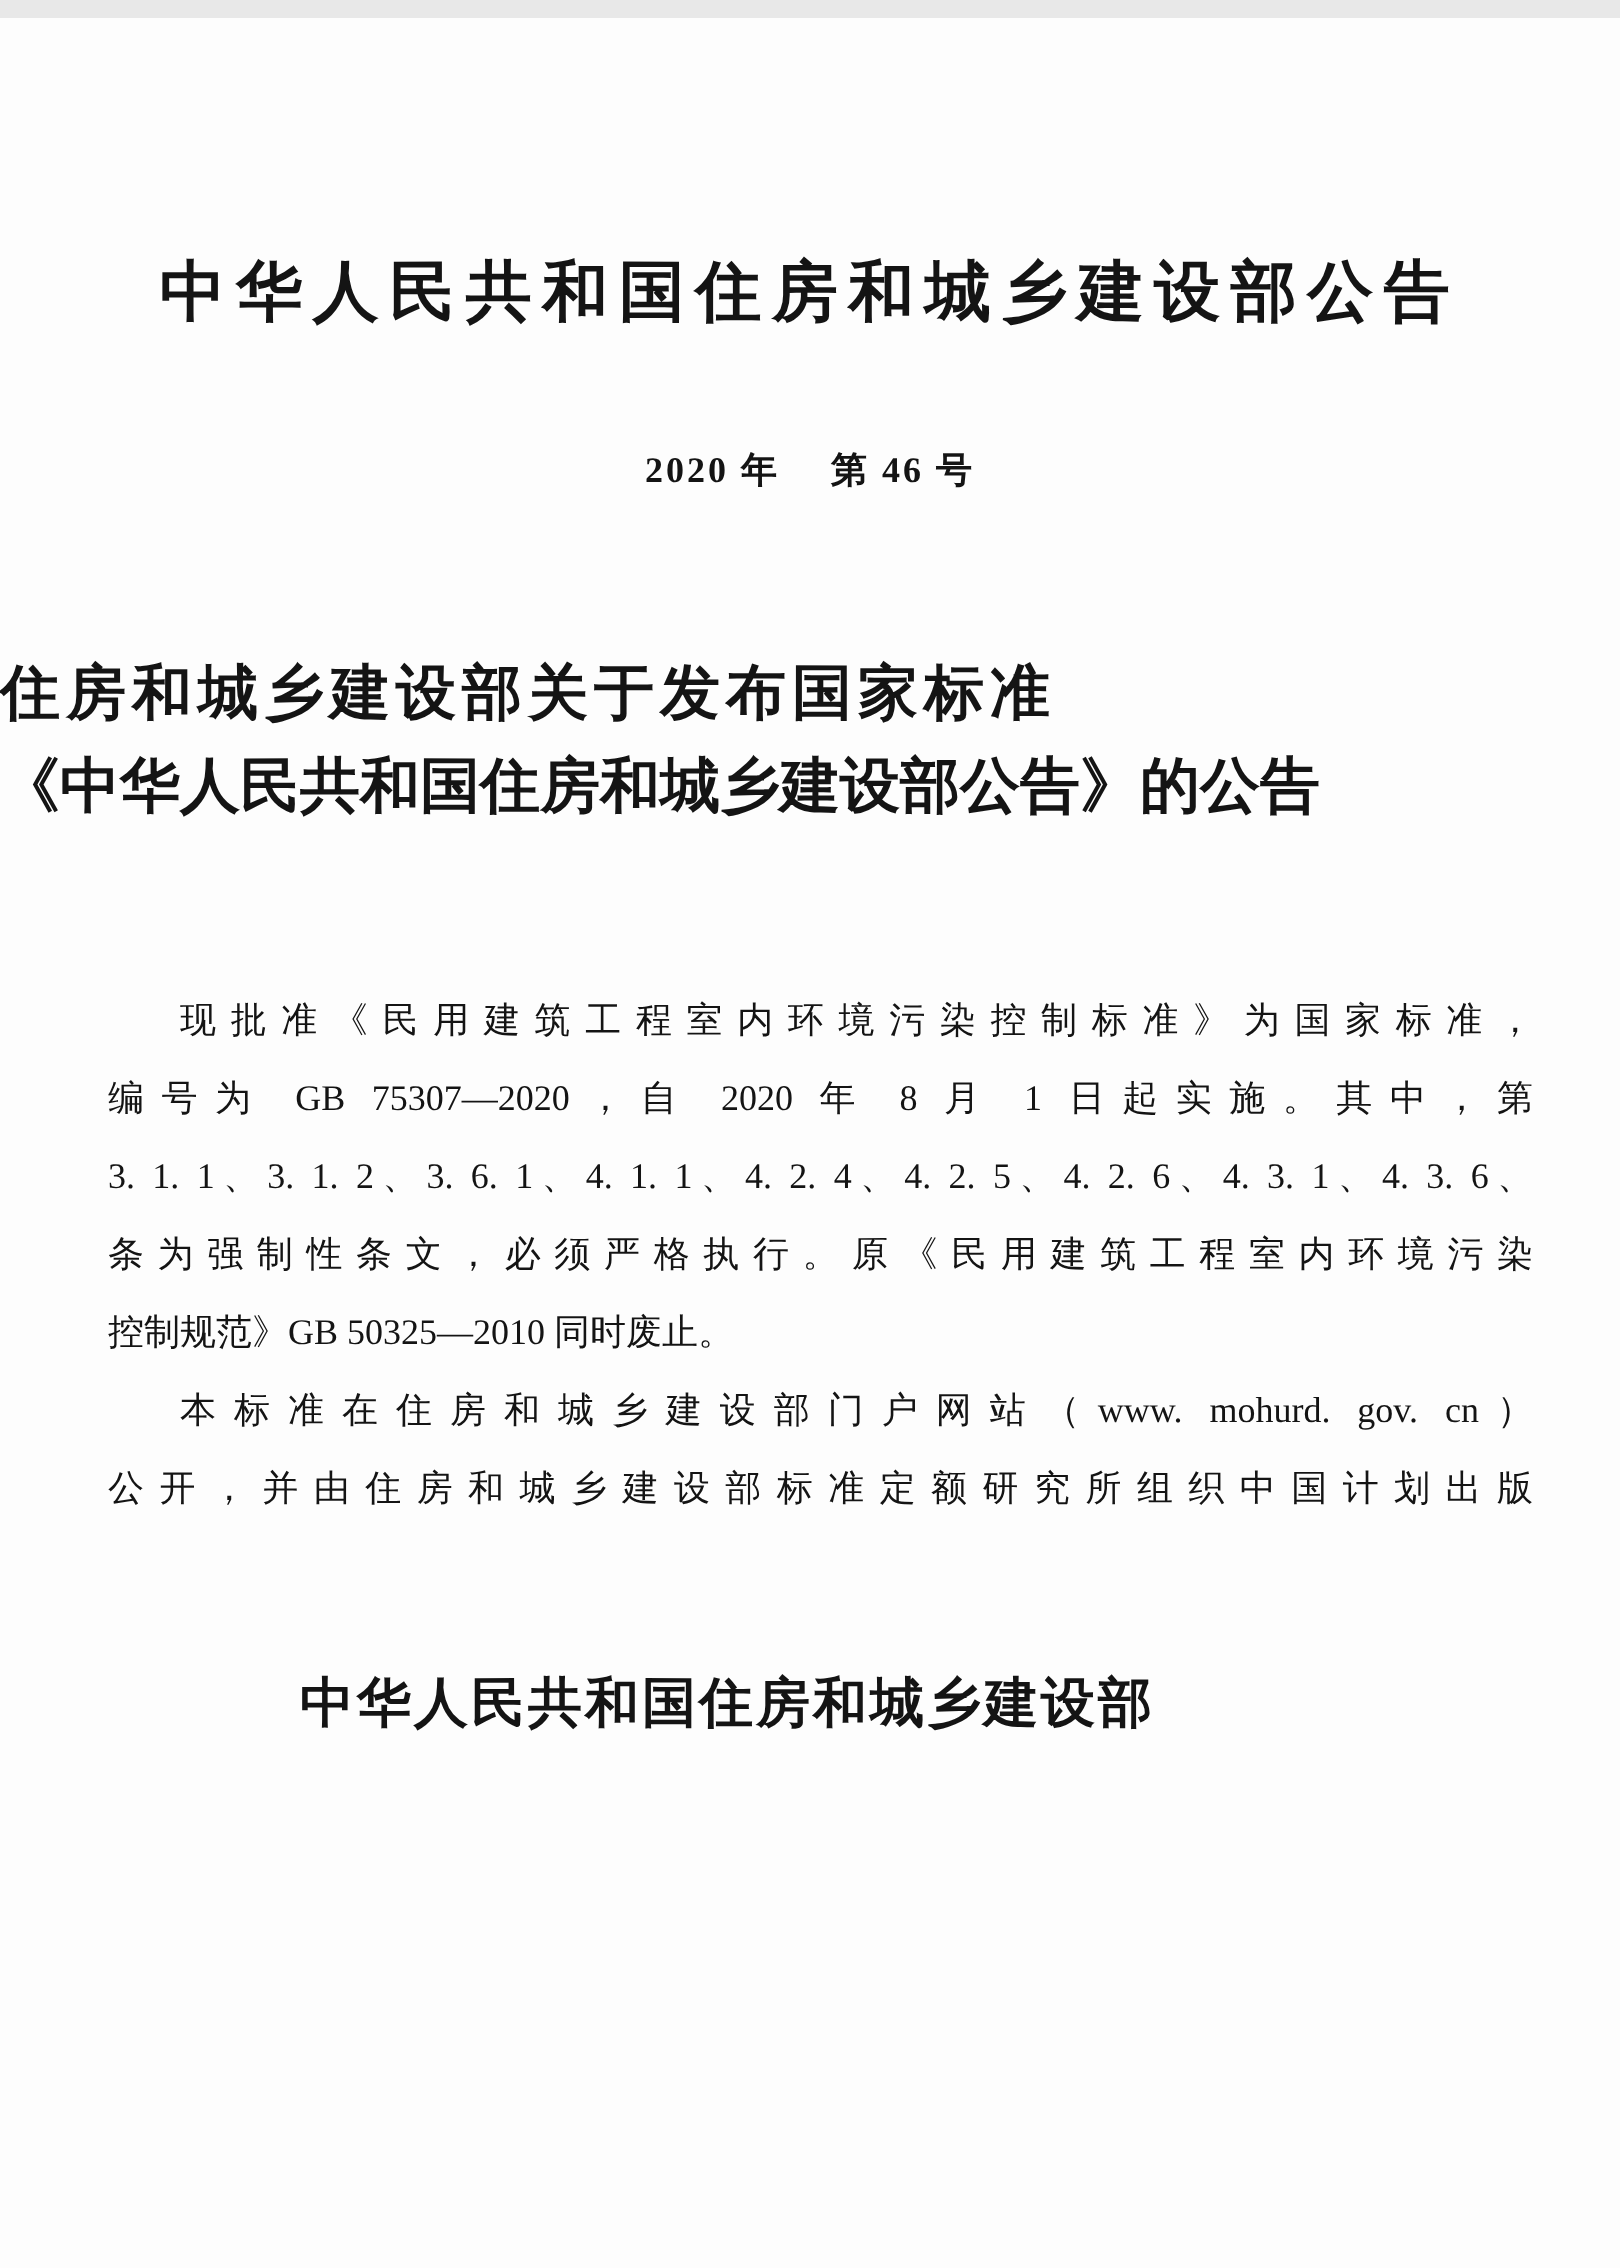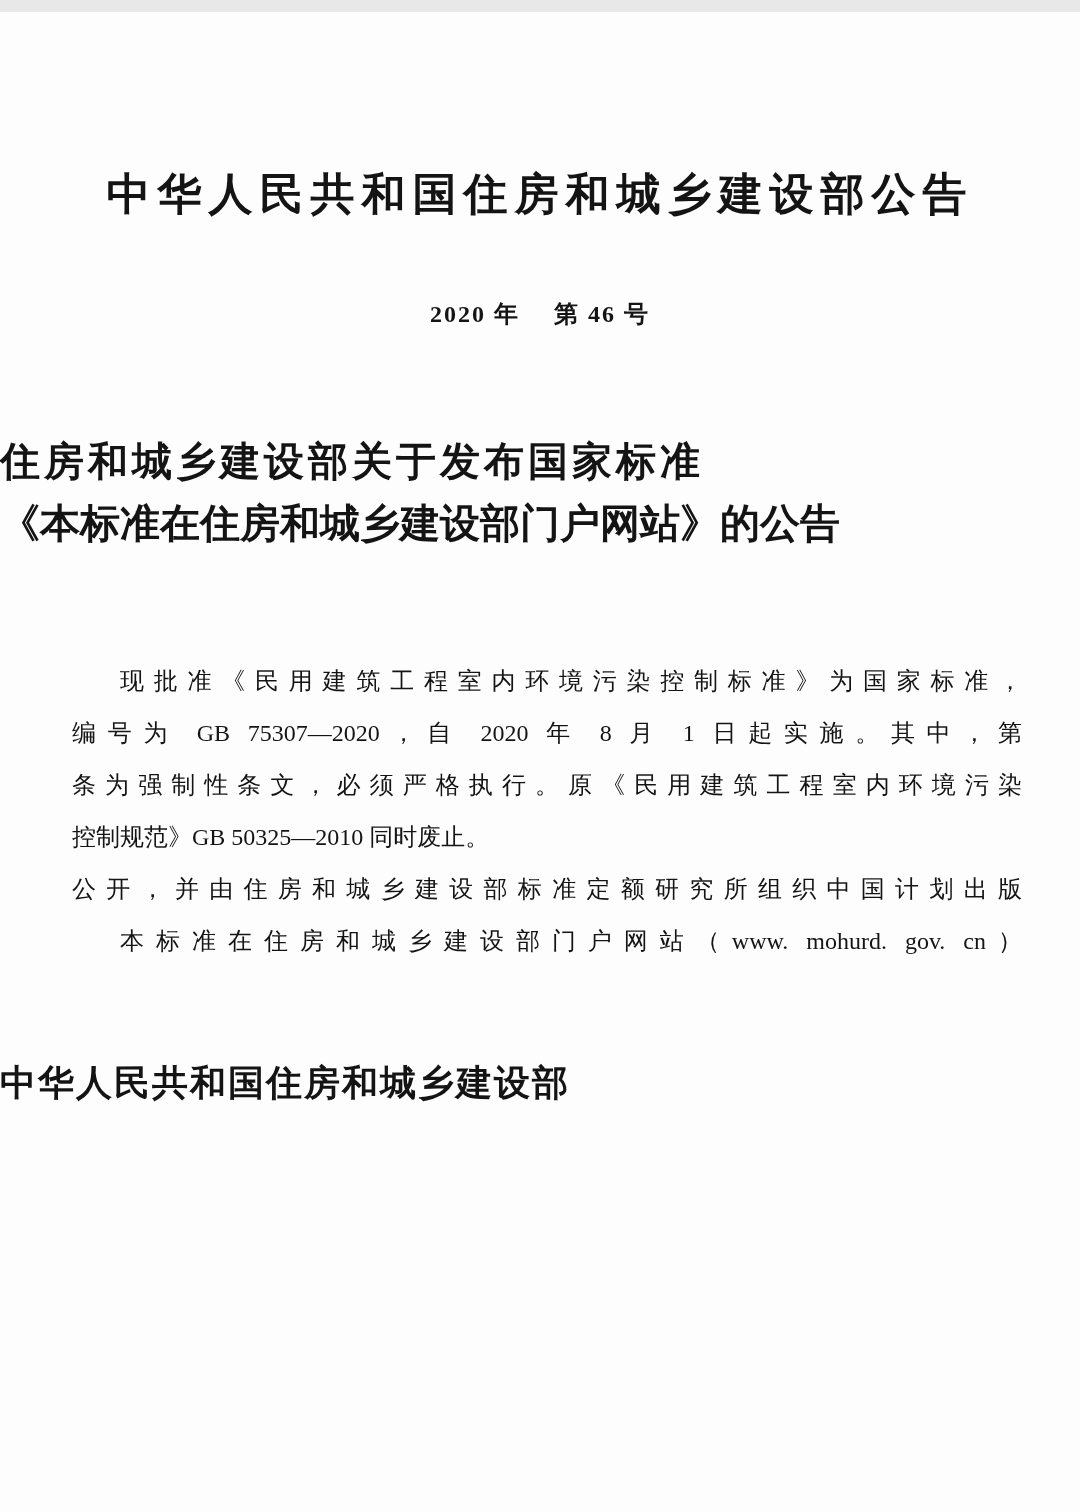--- a/index.html
+++ b/index.html
@@ -54,51 +54,52 @@
   .body-line {
     text-align: justify;
     text-align-last: justify;
     text-justify: inter-character;
   }
   .body-line.indent { text-indent: 2em; }
   .body-line.para-end { text-align-last: left; }
   .signature-block {
     margin-top: 90px;
     padding-right: 110px;
-    text-align: left;
+    text-align: center;
   }
   .issuer {
     font-size: 36px;
     line-height: 52px;
     font-weight: 700;
     letter-spacing: 2px;
     white-space: nowrap;
   }
 </style>
 </head>
 <body>
 
 <div class="page">
 
   <div class="doc-title">中华人民共和国住房和城乡建设部公告</div>
 
   <div class="issue-number">2020 年　 第 46 号</div>
 
   <div class="subtitle">
     <div class="sub-line-1">住房和城乡建设部关于发布国家标准</div>
-    <div class="sub-line-2">《本标准在住房和城乡建设部门户网站》的公告</div>
+    <div class="sub-line-2">《中华人民共和国住房和城乡建设部公告》的公告</div>
   </div>
 
   <div class="doc-body">
     <div class="body-line indent">现批准《民用建筑工程室内环境污染控制标准》为国家标准，</div>
     <div class="body-line">编号为 GB 75307—2020，自 2020 年 8 月 1 日起实施。其中，第</div>
+    <div class="body-line">3. 1. 1、3. 1. 2、3. 6. 1、4. 1. 1、4. 2. 4、4. 2. 5、4. 2. 6、4. 3. 1、4. 3. 6、</div>
     <div class="body-line">条为强制性条文，必须严格执行。原《民用建筑工程室内环境污染</div>
     <div class="body-line para-end">控制规范》GB 50325—2010 同时废止。</div>
+    <div class="body-line indent">本标准在住房和城乡建设部门户网站（www. mohurd. gov. cn）</div>
     <div class="body-line">公开，并由住房和城乡建设部标准定额研究所组织中国计划出版</div>
-    <div class="body-line indent">本标准在住房和城乡建设部门户网站（www. mohurd. gov. cn）</div>
   </div>
 
   <div class="signature-block">
     <div class="issuer">中华人民共和国住房和城乡建设部</div>
 
   </div>
 
 </div>
 
 </body></html>

